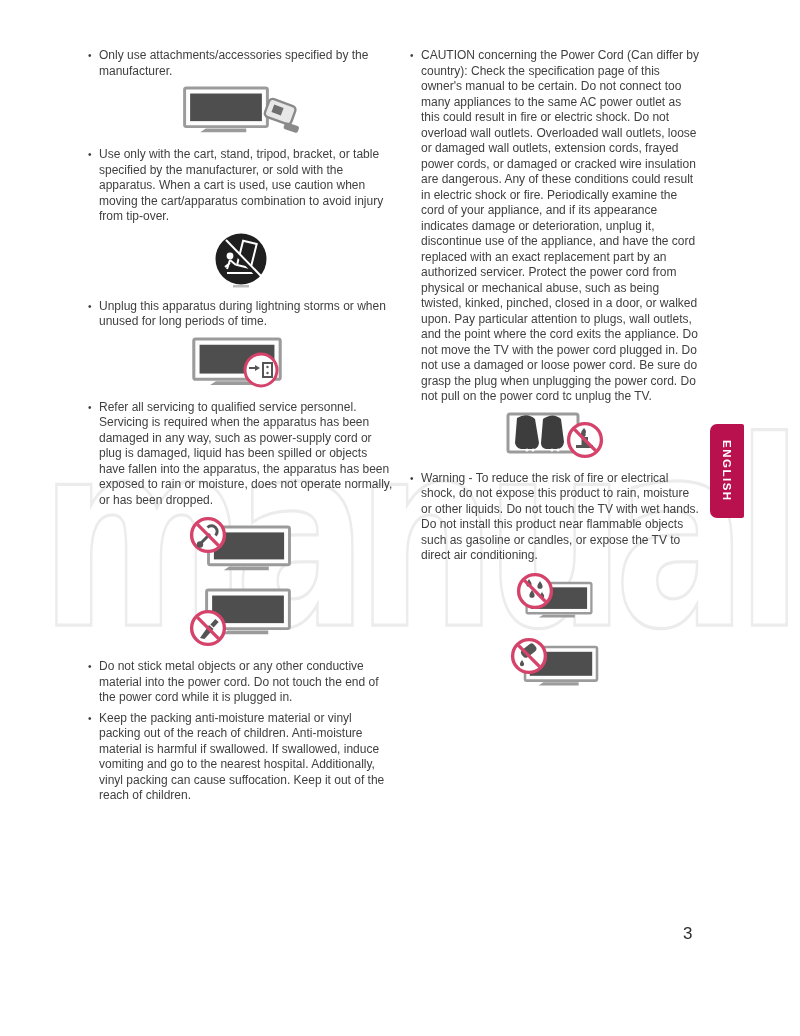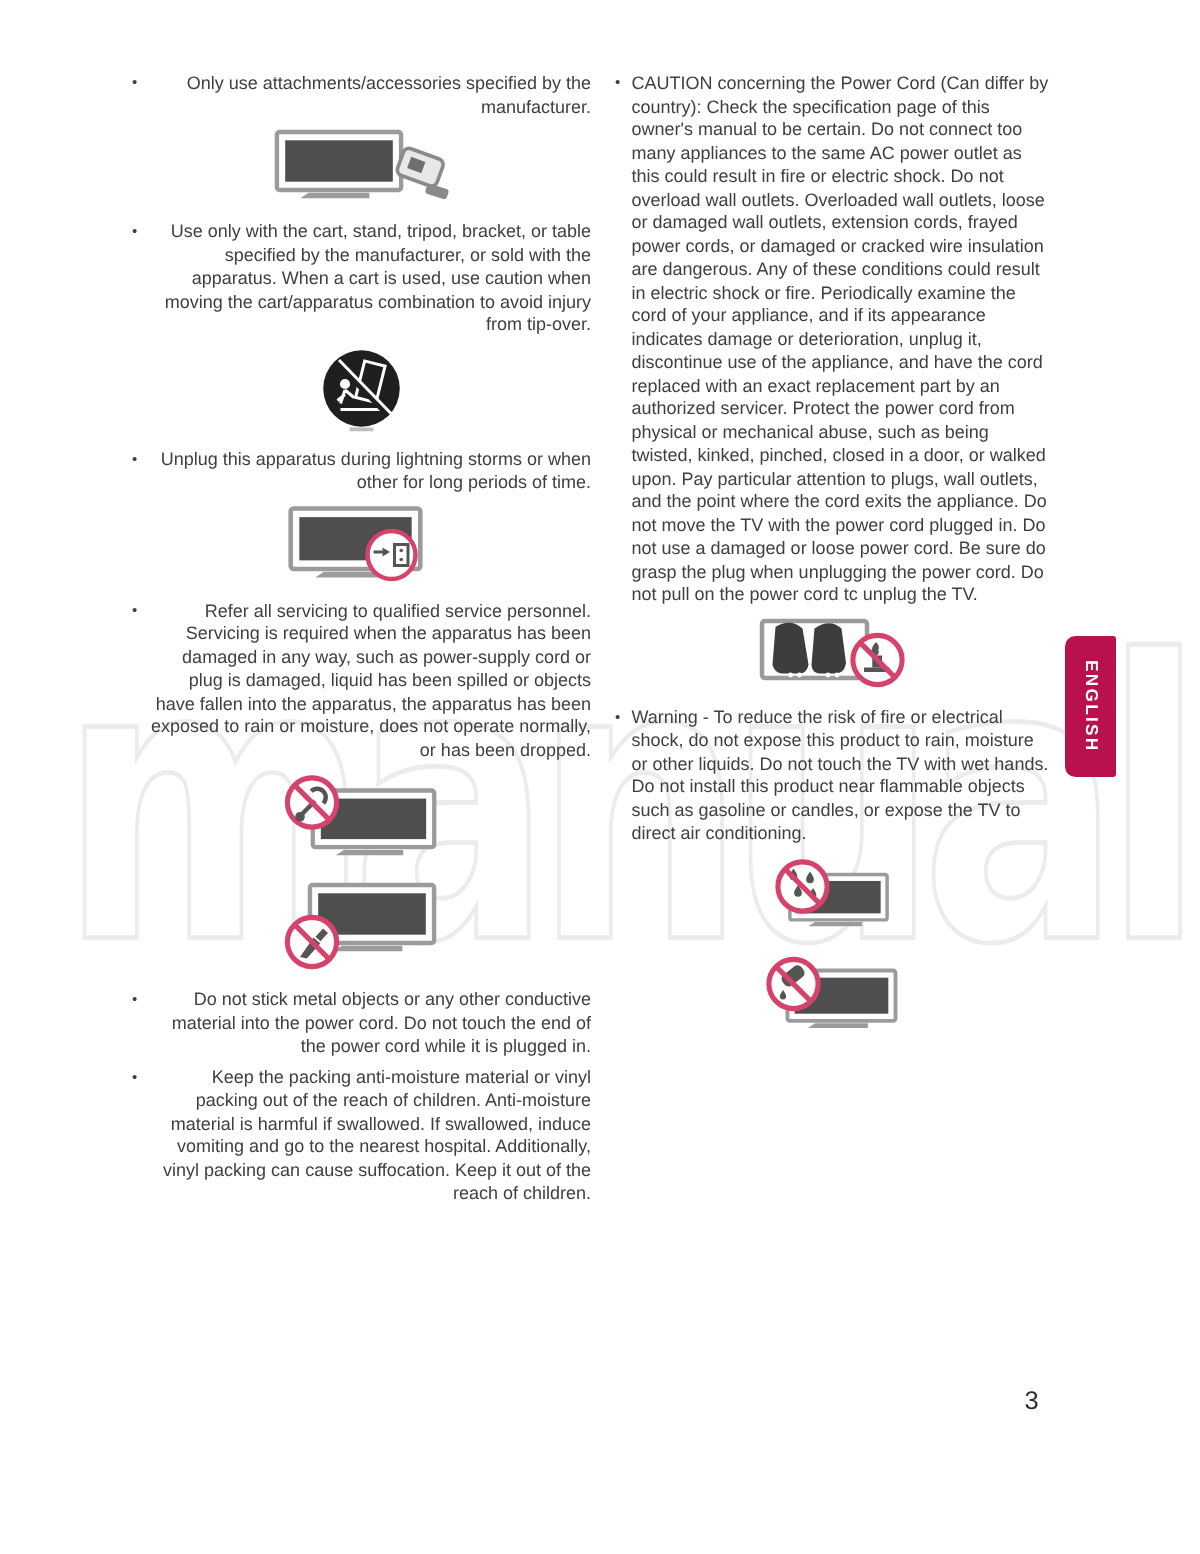--- a/index.html
+++ b/index.html
@@ -21,21 +21,21 @@
     letter-spacing:-12px;
     transform:scaleY(1.30); transform-origin:0 0;
     z-index:0; white-space:nowrap; line-height:1;
     user-select:none;
   }
   .wm-outline { color:transparent; -webkit-text-stroke:2.5px #ececec; }
   .wm-fill { color:#e7e7e7; -webkit-text-stroke:0; letter-spacing:0; padding-left:14px; }
 
   
   .col { position:absolute; top:48px; z-index:1; font-size:12px; line-height:15.5px; }
-  .col-left  { left:88px;  width:306px;text-align:right; }
+  .col-left  { left:88px;  width:306px; }
   .col-right { left:410px; width:290px; }
 
   p.bullet { margin:0 0 5px 0; padding-left:11px; position:relative; }
   p.bullet::before { content:"•"; position:absolute; left:0; top:0; font-size:10px; }
 
   .iconrow { text-align:center; margin:7px 0 9px 0; }
   .iconrow svg { display:inline-block; vertical-align:middle; }
 
   
   .lang-tab {
@@ -101,21 +101,21 @@
           <line x1="14" y1="41" x2="45" y2="41"></line>
           <circle cx="17" cy="24" r="3.4" fill="#ffffff" stroke="none"></circle>
           <path d="M17 28 l-3 9 M17 28 l6 5 M17 31 l-5 4"></path>
         </g>
         <line x1="11" y1="9" x2="46" y2="45" stroke="#1f1f1f" stroke-width="4"></line>
         <line x1="13" y1="8" x2="48" y2="44" stroke="#ffffff" stroke-width="2"></line>
         <rect x="20" y="53" width="16" height="2.5" fill="#bdbdbd"></rect>
       </svg>
     </div>
 
-    <p class="bullet">Unplug this apparatus during lightning storms or when other for long periods of time.</p>
+    <p class="bullet">Unplug this apparatus during lightning storms or when unused for long periods of time.</p>
 
     <div class="iconrow">
       <svg width="104" height="54" viewBox="0 0 104 54">
         <use href="#sym-tv" x="0" y="0" width="96" height="52"></use>
         <g>
           <circle cx="72" cy="33" r="16" fill="#ffffff" stroke="#d5436b" stroke-width="3"></circle>
           <rect x="74" y="26" width="9" height="14" fill="#ffffff" stroke="#555555" stroke-width="2"></rect>
           <circle cx="78.5" cy="30" r="1.2" fill="#555555"></circle>
           <circle cx="78.5" cy="36" r="1.2" fill="#555555"></circle>
           <path d="M60 30 l6 0 l0 -2 l5 3 l-5 3 l0 -2 l-6 0 z" fill="#555555"></path>

